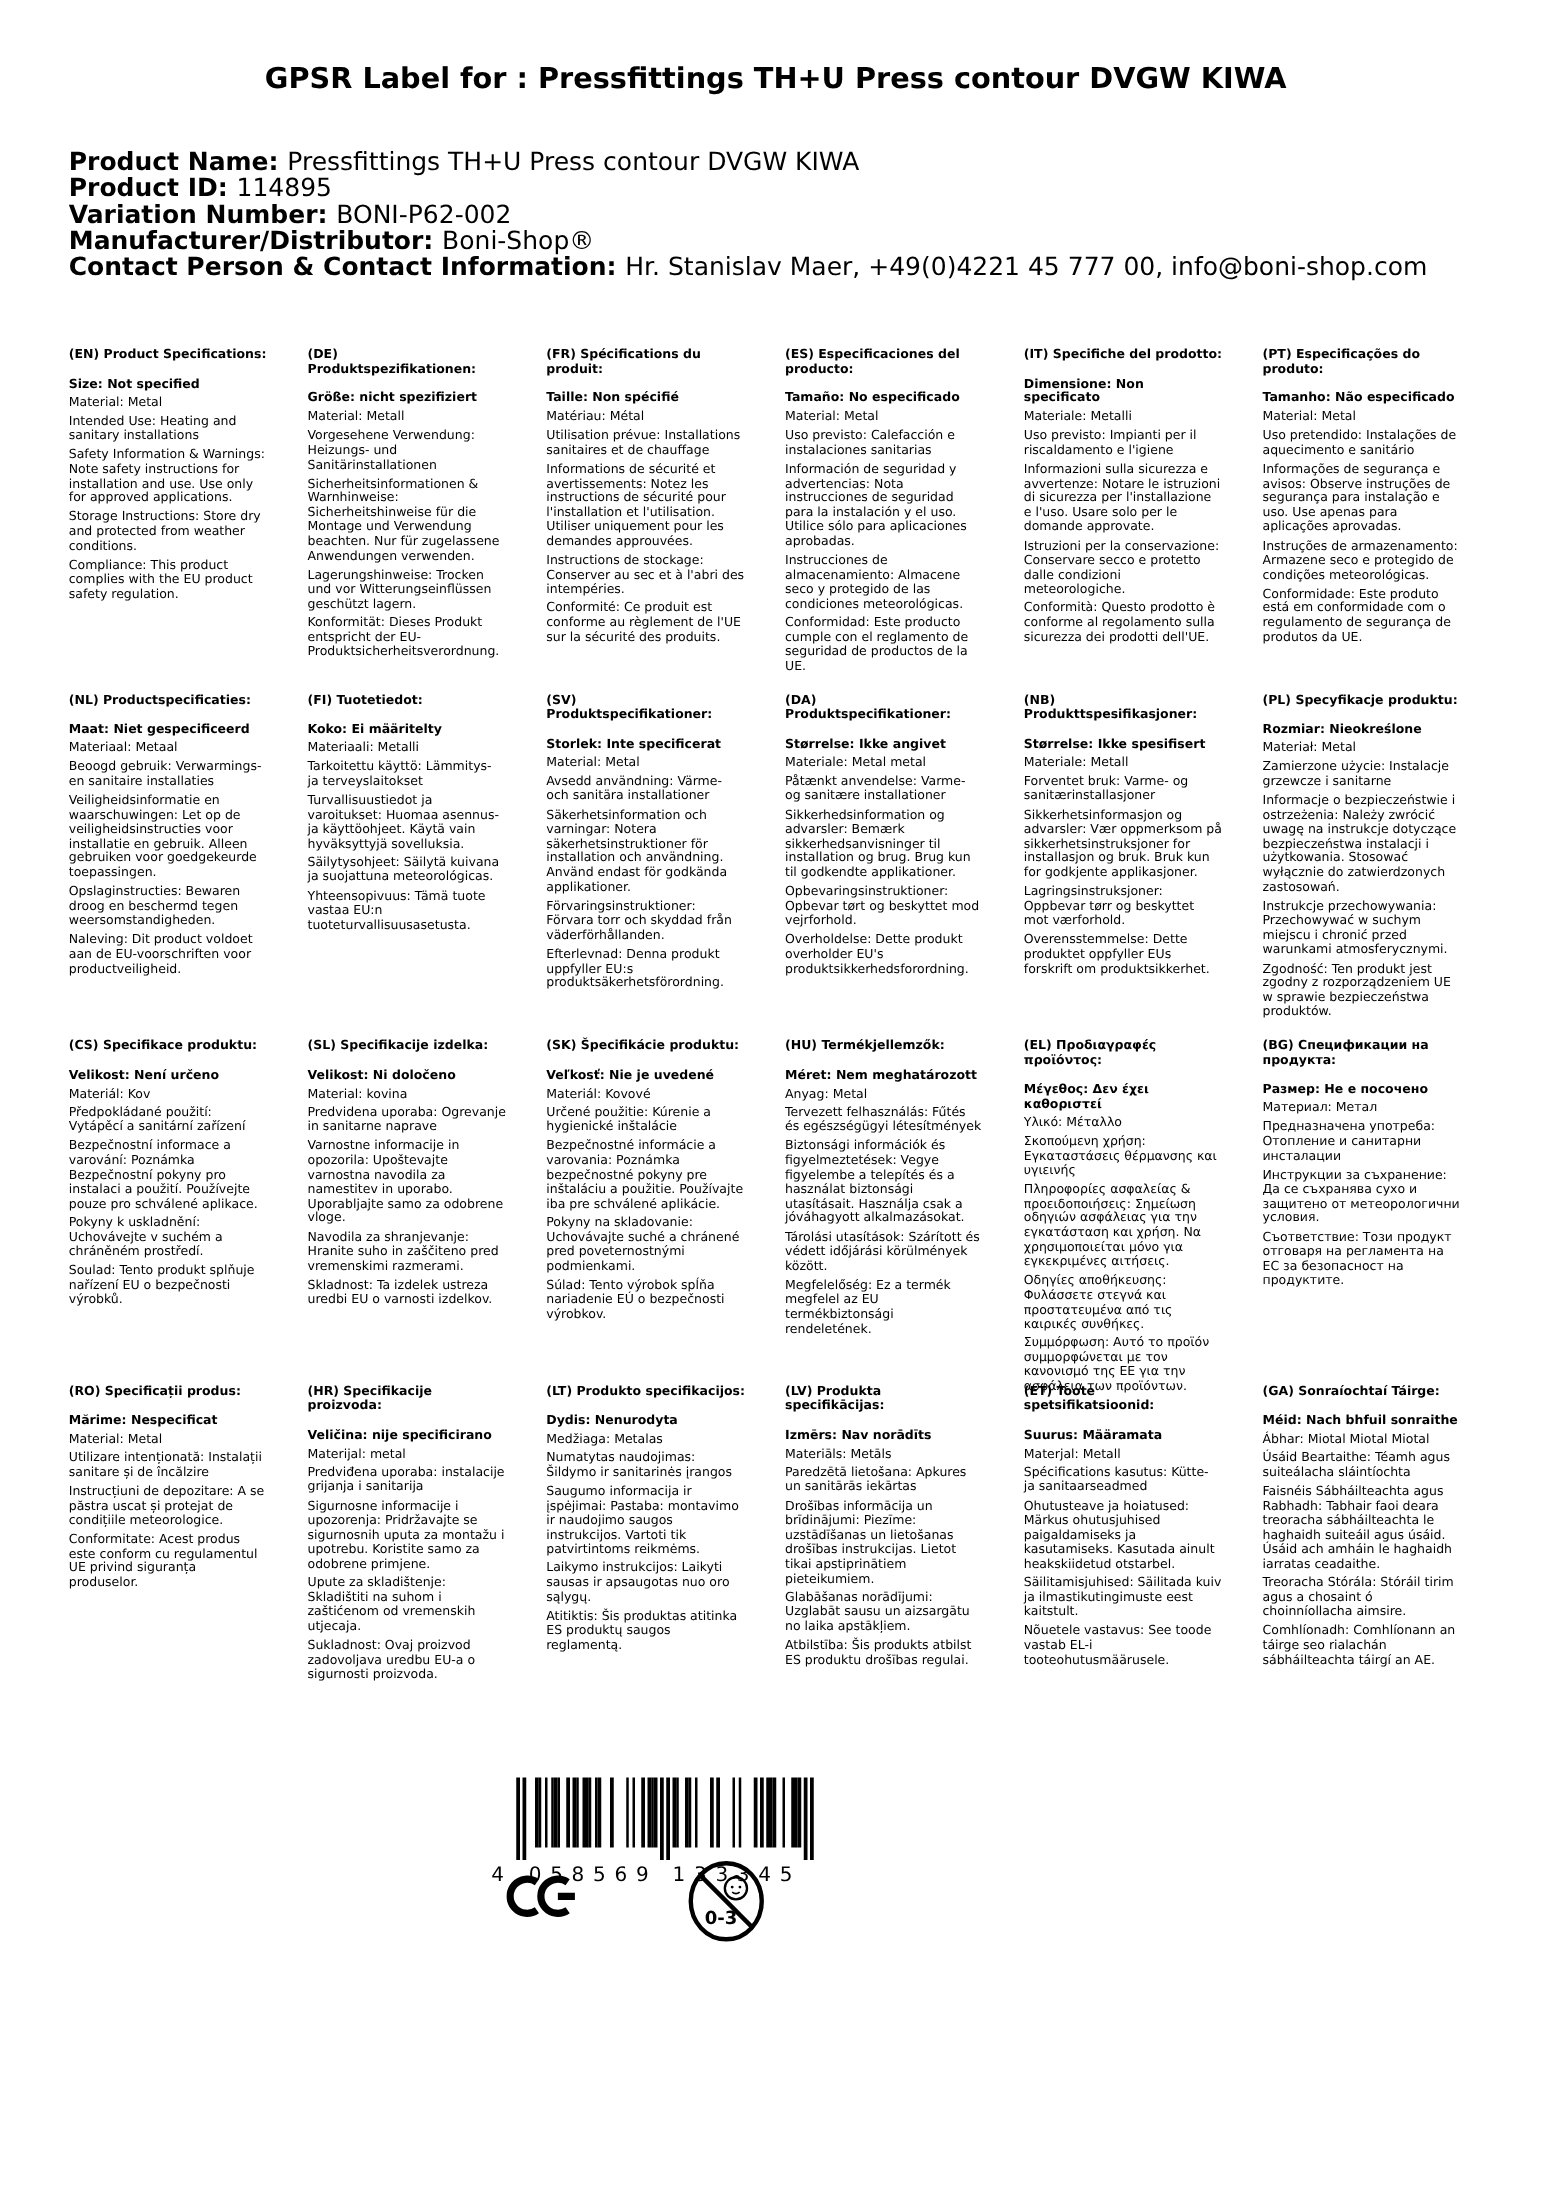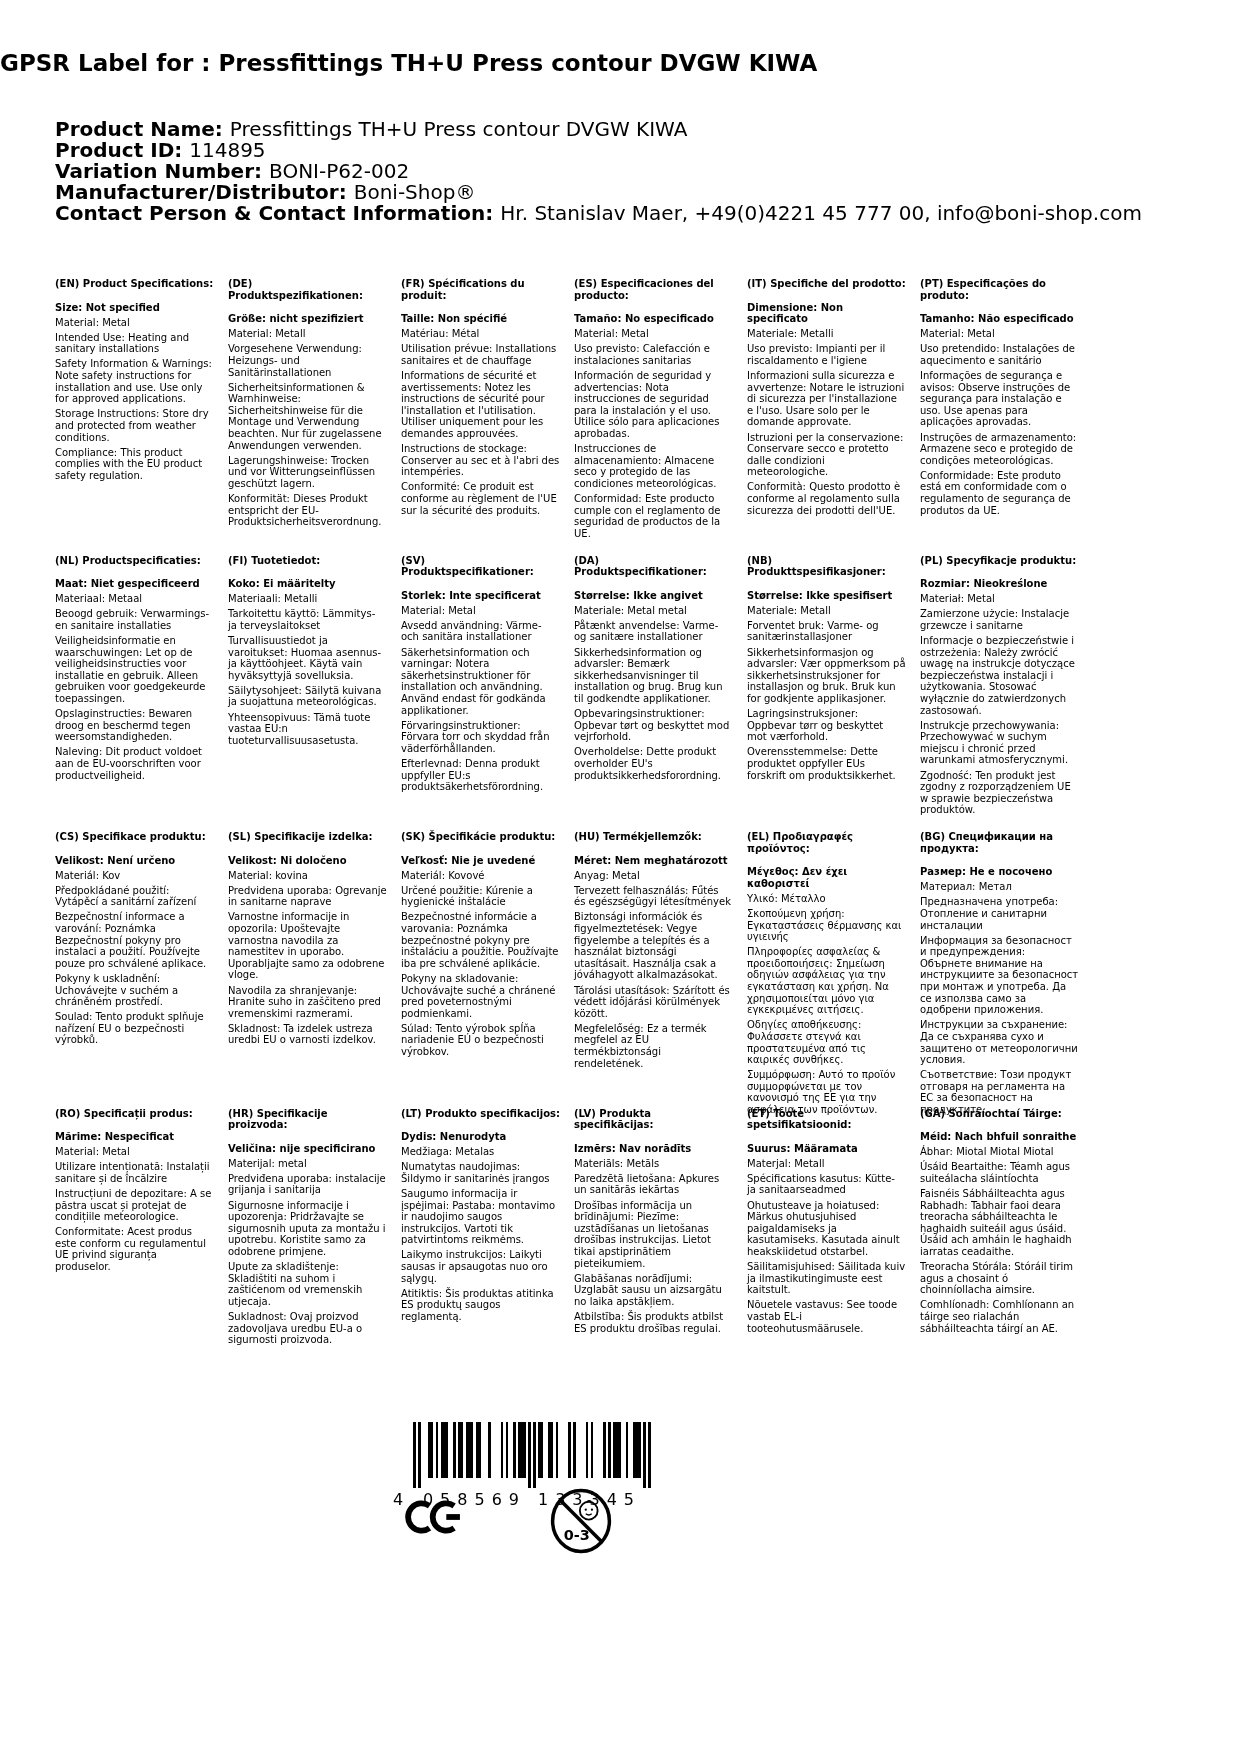--- a/index.html
+++ b/index.html
@@ -2,29 +2,29 @@
 <html><head>
 <meta charset="utf-8">
 <style>
   html,body { margin:0; padding:0; background:#fff; }
   body {
     width:1241px; height:1754px; position:relative;
     font-family:"DejaVu Sans", sans-serif; color:#000;
   }
   .page-title {
     position:absolute; top:50px; left:0; width:100%;
-    font-size:23px; font-weight:bold; letter-spacing:0px;
+    text-align:center; font-size:23px; font-weight:bold; letter-spacing:0px;
   }
   .product-info { position:absolute; top:119px; left:55px; font-size:20px; }
   .info-row { height:21px; line-height:21px; white-space:nowrap; }
   .info-label { font-weight:bold; margin-right:7px; }
   .lang-grid {
     position:absolute; top:278px; left:55px; width:1030px;
     display:grid; grid-template-columns:repeat(6,159px); grid-auto-rows:276.5px;
-    column-gap:14px; align-items:start;
+    column-gap:32px; align-items:start;
   }
   .cell { font-size:10px; line-height:1.16; overflow:visible; }
   .cell-h { font-weight:bold; margin:0; }
   .cell-p { margin:3.5px 0 0 0; }
   .cell-p:first-child { margin-top:12px;font-weight:bold; }
   
   .barcode-wrap { position:absolute; left:393px; top:1422px; width:260px; height:90px; }
   .bars { position:absolute; left:20px; top:0; display:flex; align-items:flex-start; }
   .bars > i { display:block; width:2.5px; height:56px; }
   .bars > i.b { background:#000; }
@@ -263,21 +263,20 @@
         <p class="cell-p">Συμμόρφωση: Αυτό το προϊόν συμμορφώνεται με τον κανονισμό της ΕΕ για την ασφάλεια των προϊόντων.</p>
       </div>
   </div>
 
   <div class="cell">
     <div class="cell-h">(BG) Спецификации на продукта:</div>
     <div class="cell-body">
         <p class="cell-p">Размер: Не е посочено</p>
         <p class="cell-p">Материал: Метал</p>
         <p class="cell-p">Предназначена употреба: Отопление и санитарни инсталации</p>
-        <p class="cell-p">Информация за безопасност и предупреждения: Обърнете внимание на инструкциите за безопасност при монтаж и употреба. Да се използва само за одобрени приложения.</p>
         <p class="cell-p">Инструкции за съхранение: Да се съхранява сухо и защитено от метеорологични условия.</p>
         <p class="cell-p">Съответствие: Този продукт отговаря на регламента на ЕС за безопасност на продуктите.</p>
       </div>
   </div>
 
   <div class="cell">
     <div class="cell-h">(RO) Specificații produs:</div>
     <div class="cell-body">
         <p class="cell-p">Mărime: Nespecificat</p>
         <p class="cell-p">Material: Metal</p>

